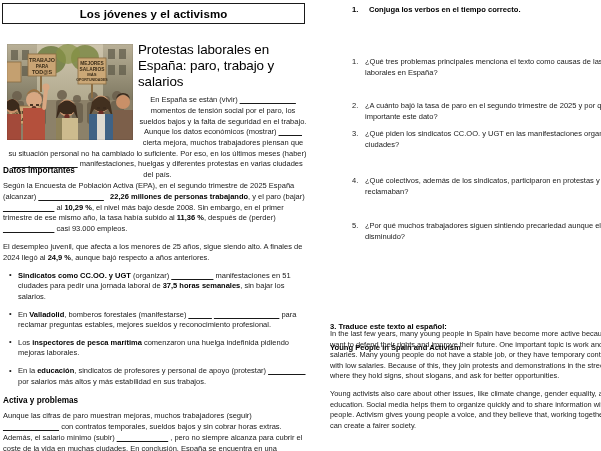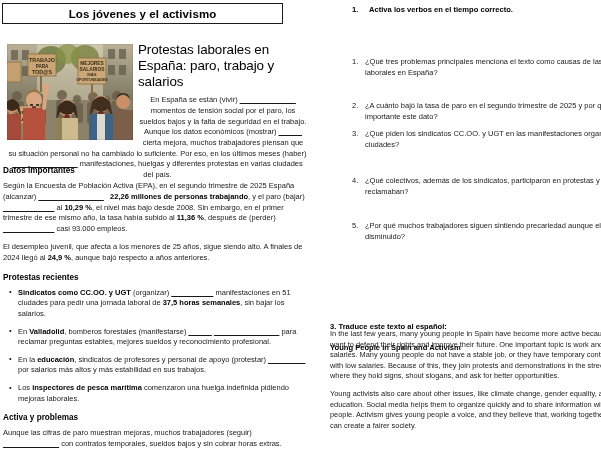--- a/index.html
+++ b/index.html
@@ -26,21 +26,21 @@
   .col-left {
     position: absolute;
     left: 0; top: 0;
     width: 314px;
     height: 451px;
     overflow: hidden;
   }
   .title-box {
     position: absolute;
     left: 2px; top: 3px;
-    width: 281px;
+    width: 303px;
     height: 21px;
     border: 1px solid #1a1a1a;
     box-sizing: border-box;
     display: flex;
     align-items: center;
     justify-content: center;
     background: #ffffff;
   }
   .title-box .title-text {
     font-size: 11.5px;
@@ -317,39 +317,38 @@
     </div>
 
     <div class="lower-block">
 
       <div class="sec-head">Datos importantes</div>
 
       <p class="para"><span>Según la Encuesta de Población Activa (EPA), en el segundo trimestre de 2025 España (alcanzar) </span><span class="blank">______________</span>&nbsp;&nbsp;&nbsp;<b>22,26 millones de personas trabajando</b><span>, y el paro (bajar) </span><span class="blank">___________</span><span> al </span><b>10,29 %</b><span>, el nivel más bajo desde 2008. Sin embargo, en el primer trimestre de ese mismo año, la tasa había subido al </span><b>11,36 %</b><span>, después de (perder) </span><span class="blank">___________</span><span> casi 93.000 empleos.</span></p>
 
       <p class="para"><span>El desempleo juvenil, que afecta a los menores de 25 años, sigue siendo alto. A finales de 2024 llegó al </span><b>24,9 %</b><span>, aunque bajó respecto a años anteriores.</span></p>
 
-      <div class="sec-head">Protestas recientes</div>
 
       <ul class="bullets">
         <li><b>Sindicatos como CC.OO. y UGT</b><span> (organizar) </span><span class="blank">_________</span><span> manifestaciones en 51 ciudades para pedir una jornada laboral de </span><b>37,5 horas semanales</b><span>, sin bajar los salarios.</span></li>
         <li><span>En </span><b>Valladolid</b><span>, bomberos forestales (manifestarse) </span><span class="blank">_____</span> <span class="blank">______________</span><span> para reclamar preguntas estables, mejores sueldos y reconocimiento profesional.</span></li>
+        <li><span>Los </span><b>inspectores de pesca marítima</b><span> comenzaron una huelga indefinida pidiendo mejoras laborales.</span></li>
         <li><span>En la </span><b>educación</b><span>, sindicatos de profesores y personal de apoyo (protestar) </span><span class="blank">________</span><span> por salarios más altos y más estabilidad en sus trabajos.</span></li>
-        <li><span>Los </span><b>inspectores de pesca marítima</b><span> comenzaron una huelga indefinida pidiendo mejoras laborales.</span></li>
       </ul>
 
       <div class="sec-head">Activa y problemas</div>
 
       <p class="para"><span>Aunque las cifras de paro muestran mejoras, muchos trabajadores (seguir) </span><span class="blank">____________</span><span> con contratos temporales, sueldos bajos y sin cobrar horas extras. Además, el salario mínimo (subir) </span><span class="blank">___________</span><span> , pero no siempre alcanza para cubrir el coste de la vida en muchas ciudades. En conclusión, España se encuentra en una situación compleja: los datos oficiales hablan de recuperación, pero las protestas muestran que gran parte de la población trabajadora (seguir) </span></p>
 
     </div>
   </div>
 
   <div class="col-right">
 
-    <div class="task task-head" style="left:22px; top:5px;"><span class="tnum">1.</span><span>Activa los verbos en el tiempo correcto.</span></div>
+    <div class="task task-head" style="left:22px; top:5px;"><span class="tnum">1.</span><span>Conjuga los verbos en el tiempo correcto.</span></div>
 
 
     <div class="q" style="top:57px;">
       <span class="qnum">1.</span>
       <span class="qtext">¿Qué tres problemas principales menciona el texto como causas de las protestas laborales en España?</span>
     </div>
 
     <div class="q" style="top:101px;">
       <span class="qnum">2.</span>
       <span class="qtext">¿A cuánto bajó la tasa de paro en el segundo trimestre de 2025 y por qué es importante este dato?</span>

